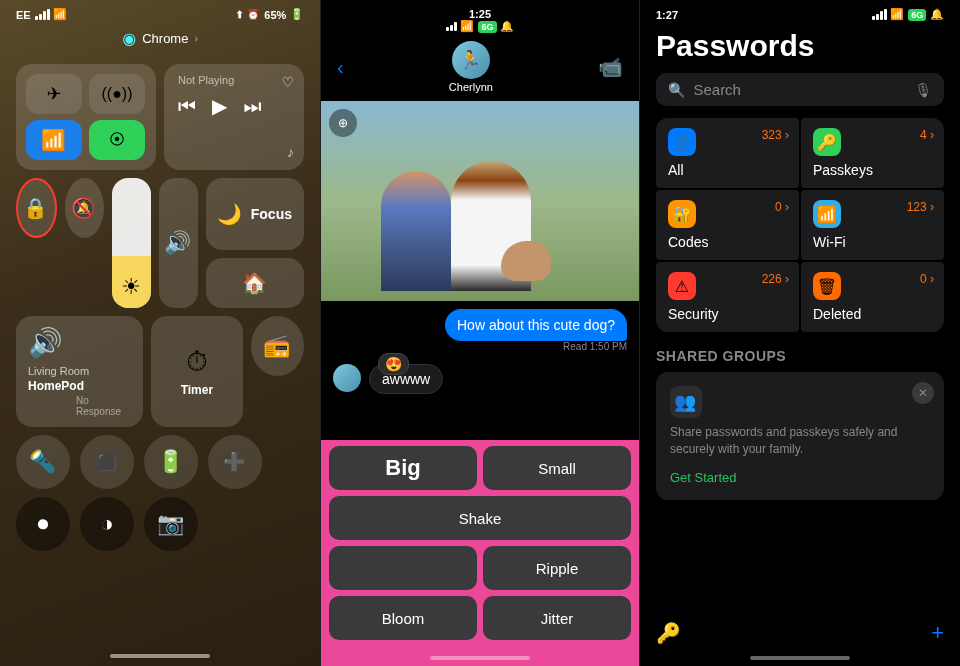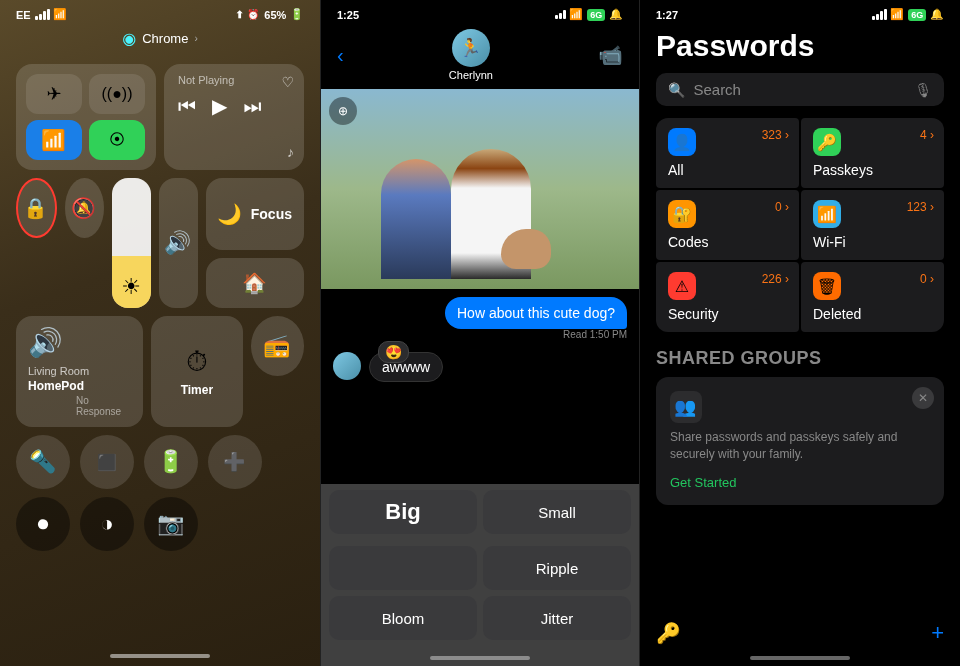--- a/index.html
+++ b/index.html
@@ -270,20 +270,21 @@
     }
 
     .status-bar-2 {
       display: flex;
       justify-content: space-between;
       align-items: center;
       padding: 8px 16px 4px;
       color: #fff;
       font-size: 11px;
       font-weight: 600;
+      flex-direction: column;
     }
 
     .msg-header {
       display: flex;
       align-items: center;
       justify-content: space-between;
       padding: 4px 16px 8px;
     }
     .msg-back { color: #007aff; font-size: 20px; }
     .msg-contact {
@@ -473,21 +474,21 @@
       font-weight: 700;
       padding: 4px 8px;
     }
 
     
     .emoji-kb {
       position: absolute;
       bottom: 0;
       left: 0;
       right: 0;
-      background: #404040;
+      background: #ec4899;
       padding: 6px 8px 20px;
       margin-top: 40px;
     }
     .emoji-row {
       display: flex;
       gap: 6px;
       margin-bottom: 6px;
     }
     .emoji-cell {
       flex: 1;
@@ -601,21 +602,21 @@
       right: 10px;
     }
     .pw-cell-name {
       font-size: 14px;
       color: #fff;
       font-weight: 500;
     }
 
     .shared-groups-label {
       padding: 16px 16px 8px;
-      font-size: 18px;
+      font-size: 14px;
       font-weight: 600;
       color: #888;
       text-transform: uppercase;
       letter-spacing: 0.5px;
     }
 
     .share-card {
       margin: 0 16px;
       background: #1c1c1e;
       border-radius: 12px;
@@ -886,20 +887,21 @@
       <div class="msg-send-btn">↑</div>
     </div>
   </div>
 
   <div class="emoji-kb">
     <div class="emoji-row">
       <div class="emoji-cell big">Big</div>
       <div class="emoji-cell">Small</div>
     </div>
     <div class="emoji-row">
+      <div class="emoji-cell">Shake</div>
     </div>
     <div class="emoji-row">
       <div class="emoji-cell"></div>
       <div class="emoji-cell">Ripple</div>
     </div>
     <div class="emoji-row">
       <div class="emoji-cell">Bloom</div>
       <div class="emoji-cell">Jitter</div>
     </div>
   </div>

